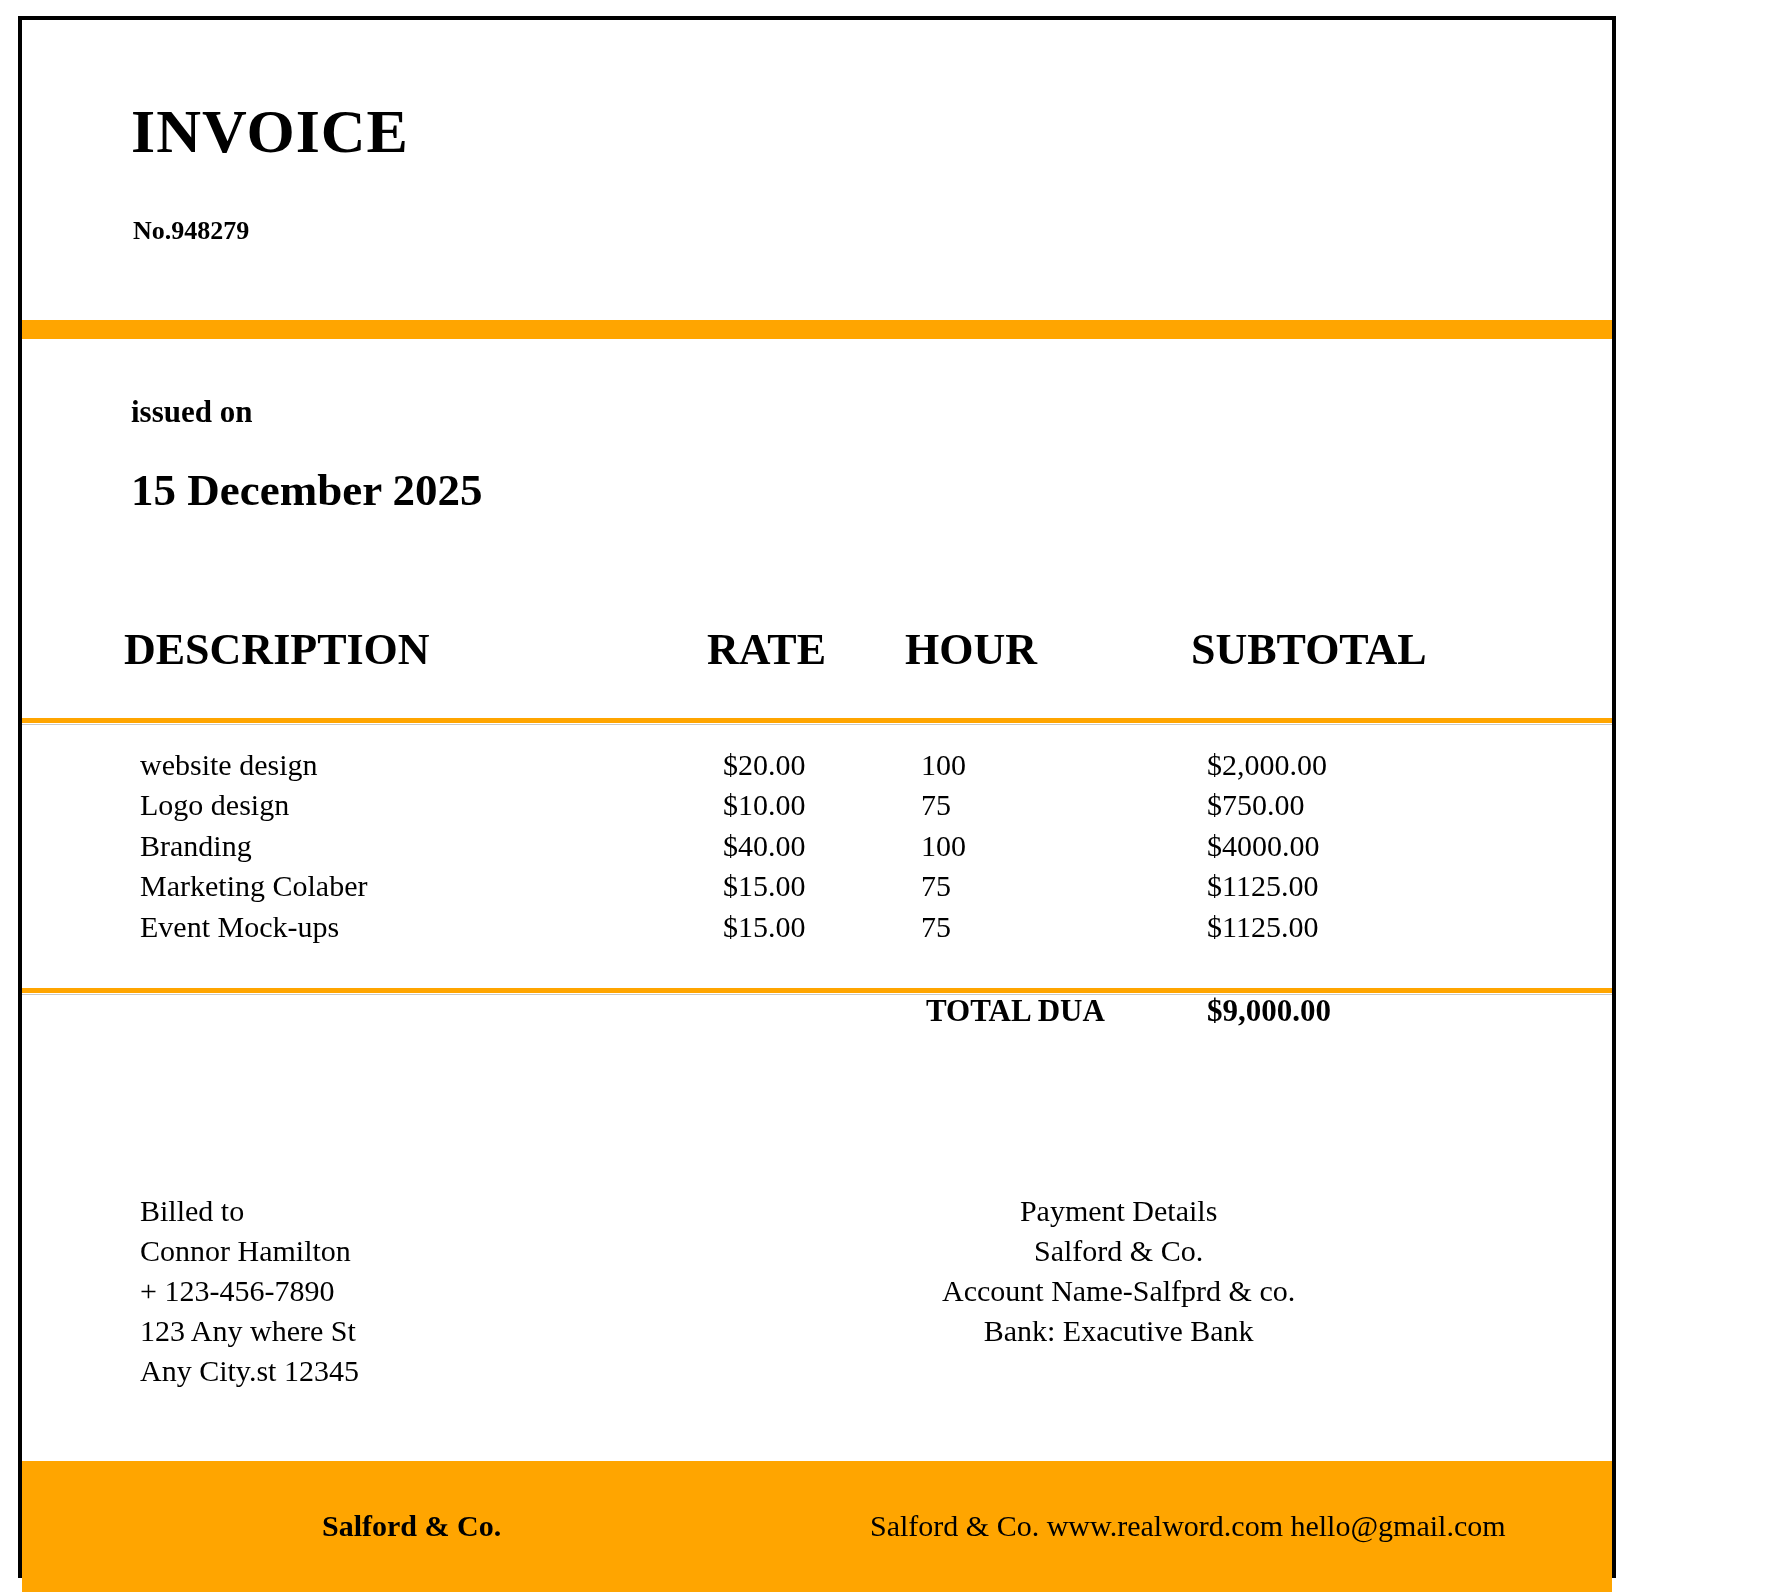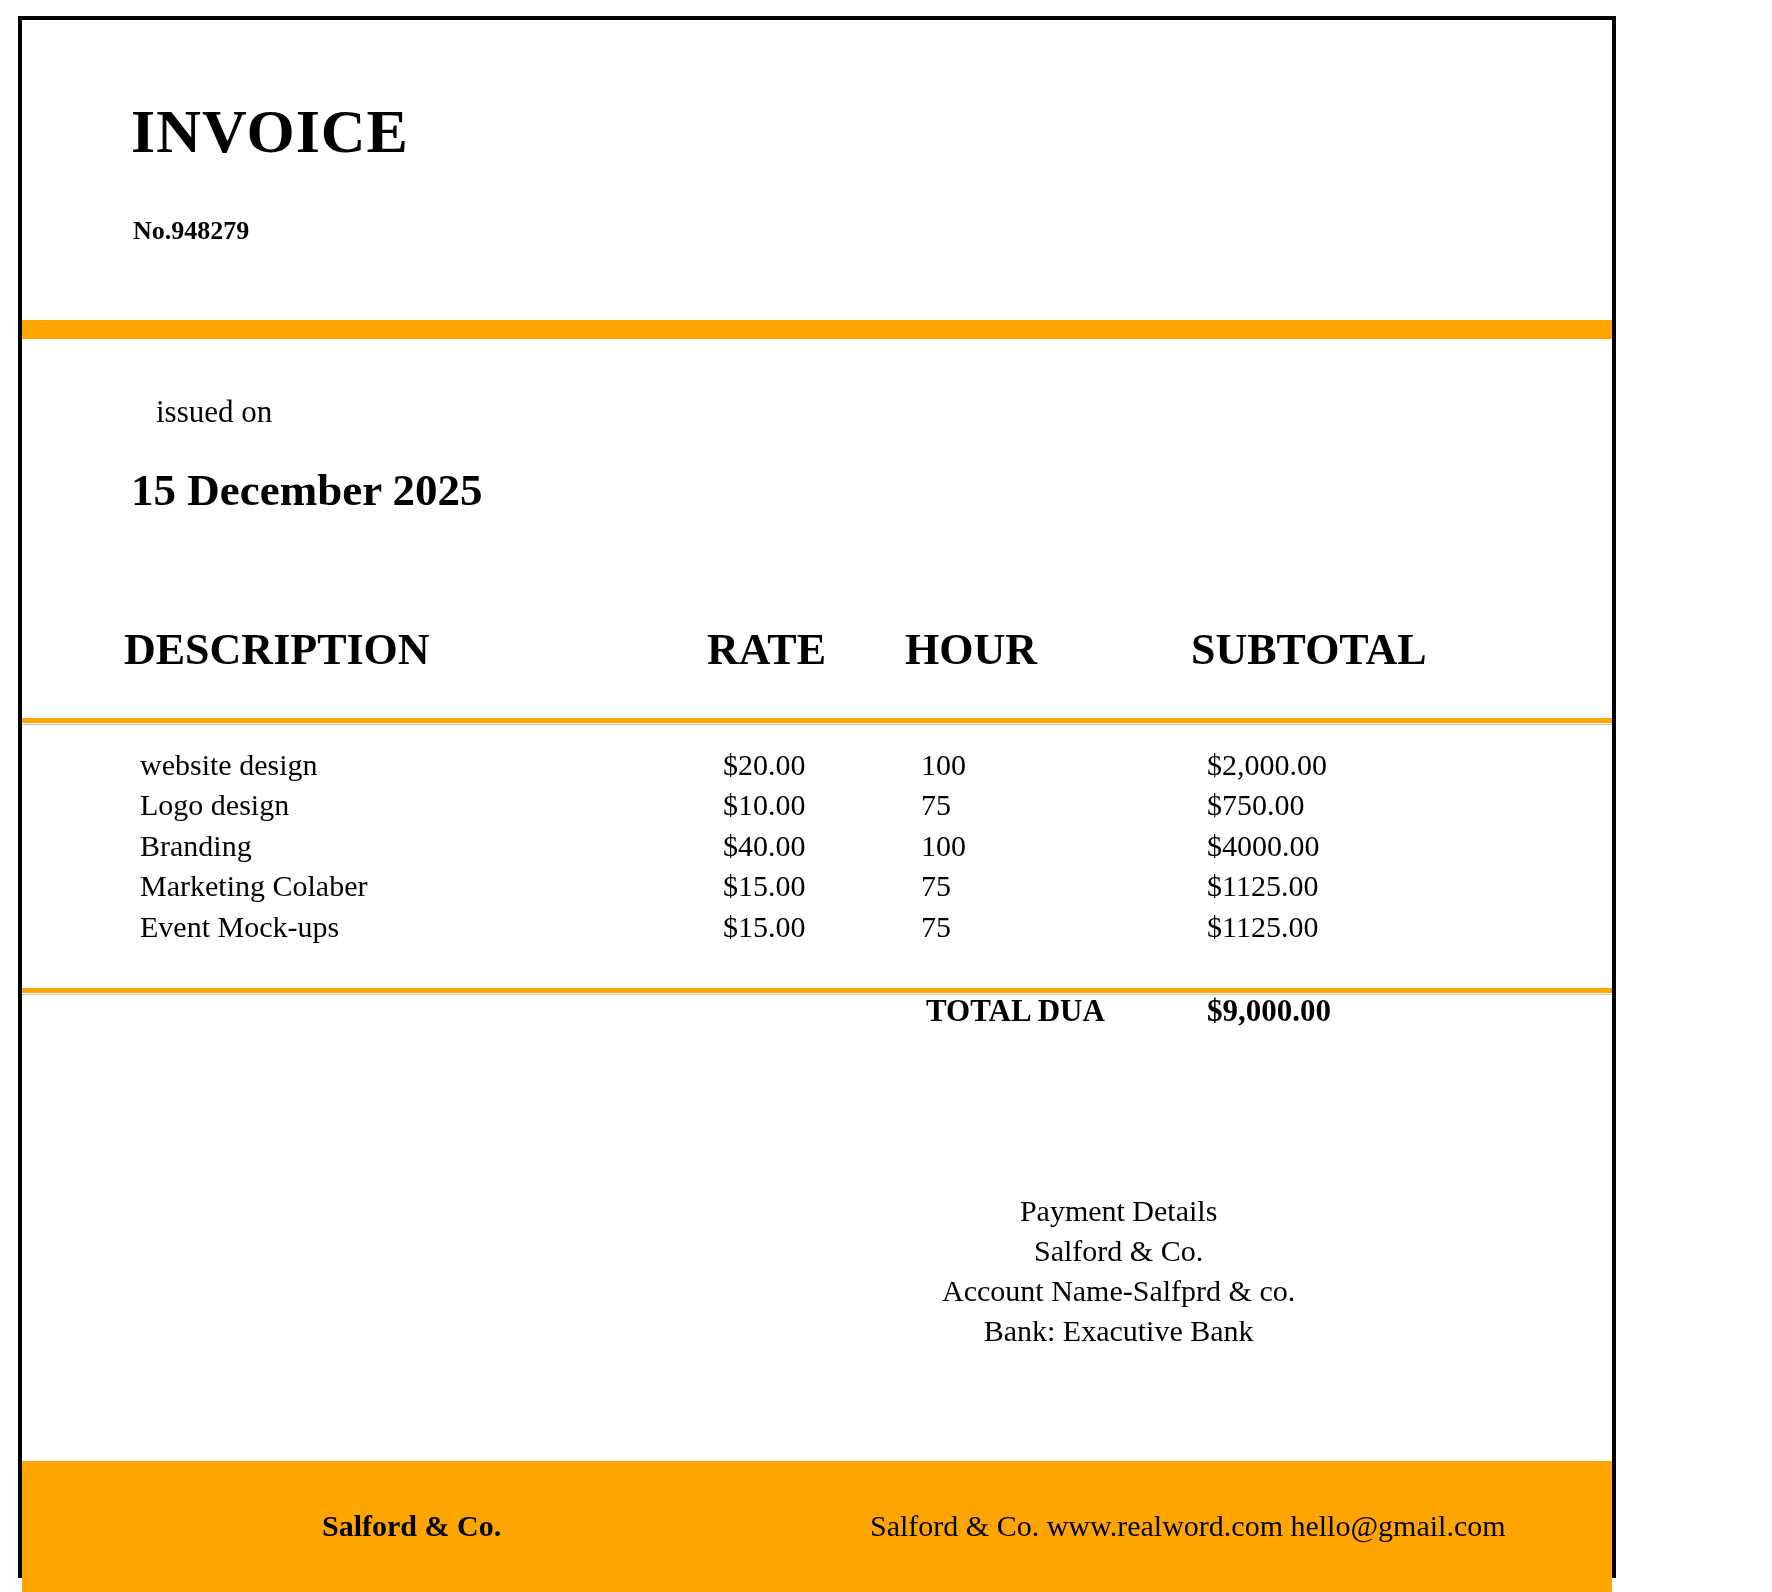--- a/index.html
+++ b/index.html
@@ -36,23 +36,23 @@
     font-size: 26px;
     font-weight: 700;
     line-height: 1;
   }
   .accent-bar-top {
     left: 0; top: 280px;
     width: 1590px; height: 19px;
     background: #FFA500;
   }
   .issued-label {
-    left: 134px; top: 356px;
+    left: 109px; top: 356px;
     font-size: 31px;
-    font-weight: 400;
+    font-weight: 700;
     line-height: 1;
   }
   .issued-date {
     left: 109px; top: 428px;
     font-size: 45px;
     font-weight: 700;
     line-height: 1;
   }
   .thead {
     left: 102px; top: 588px;
@@ -186,20 +186,27 @@
   </div>
 
   <div class="abs rule-orange rule-2"></div>
   <div class="abs rule-gray rule-2g"></div>
 
   <div class="abs total-row">
     <span class="total-label">TOTAL DUA</span>
     <span class="total-value">$9,000.00</span>
   </div>
 
+  <div class="abs info-block billed-block">
+    <div>Billed to</div>
+    <div>Connor Hamilton</div>
+    <div>+ 123-456-7890</div>
+    <div>123 Any where St</div>
+    <div>Any City.st 12345</div>
+  </div>
 
   <div class="abs info-block payment-block">
     <div>Payment Details</div>
     <div>Salford &amp; Co.</div>
     <div>Account Name-Salfprd &amp; co.</div>
     <div>Bank: Exacutive Bank</div>
   </div>
 
   <div class="abs footer-band">
     <span class="footer-left">Salford &amp; Co.</span>

